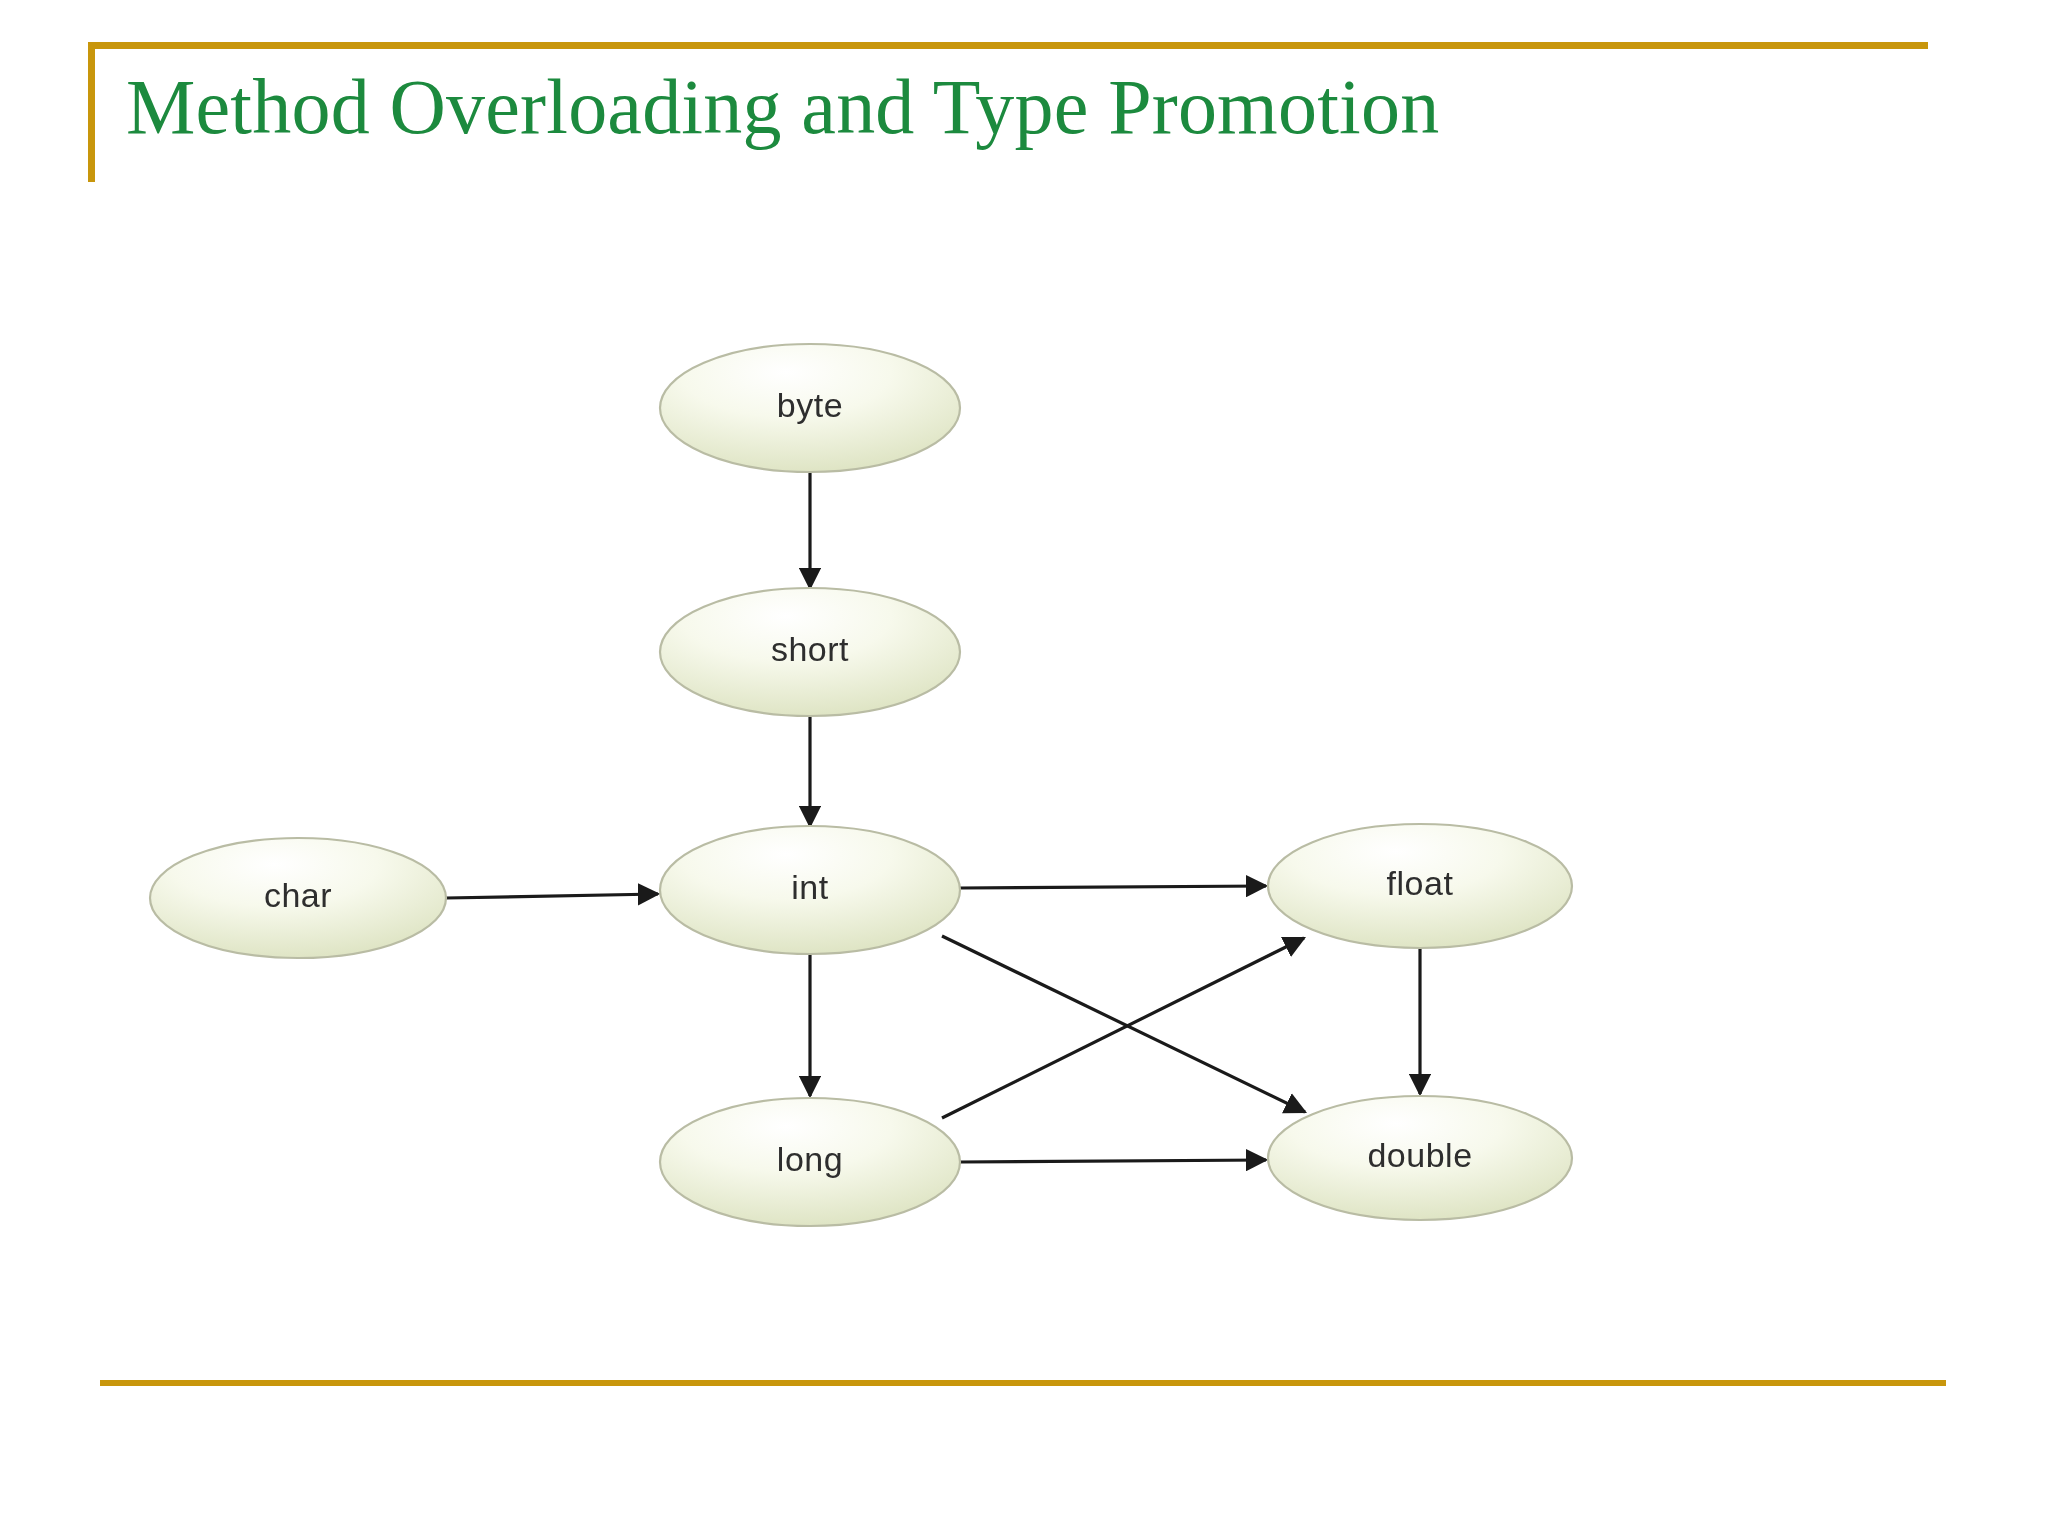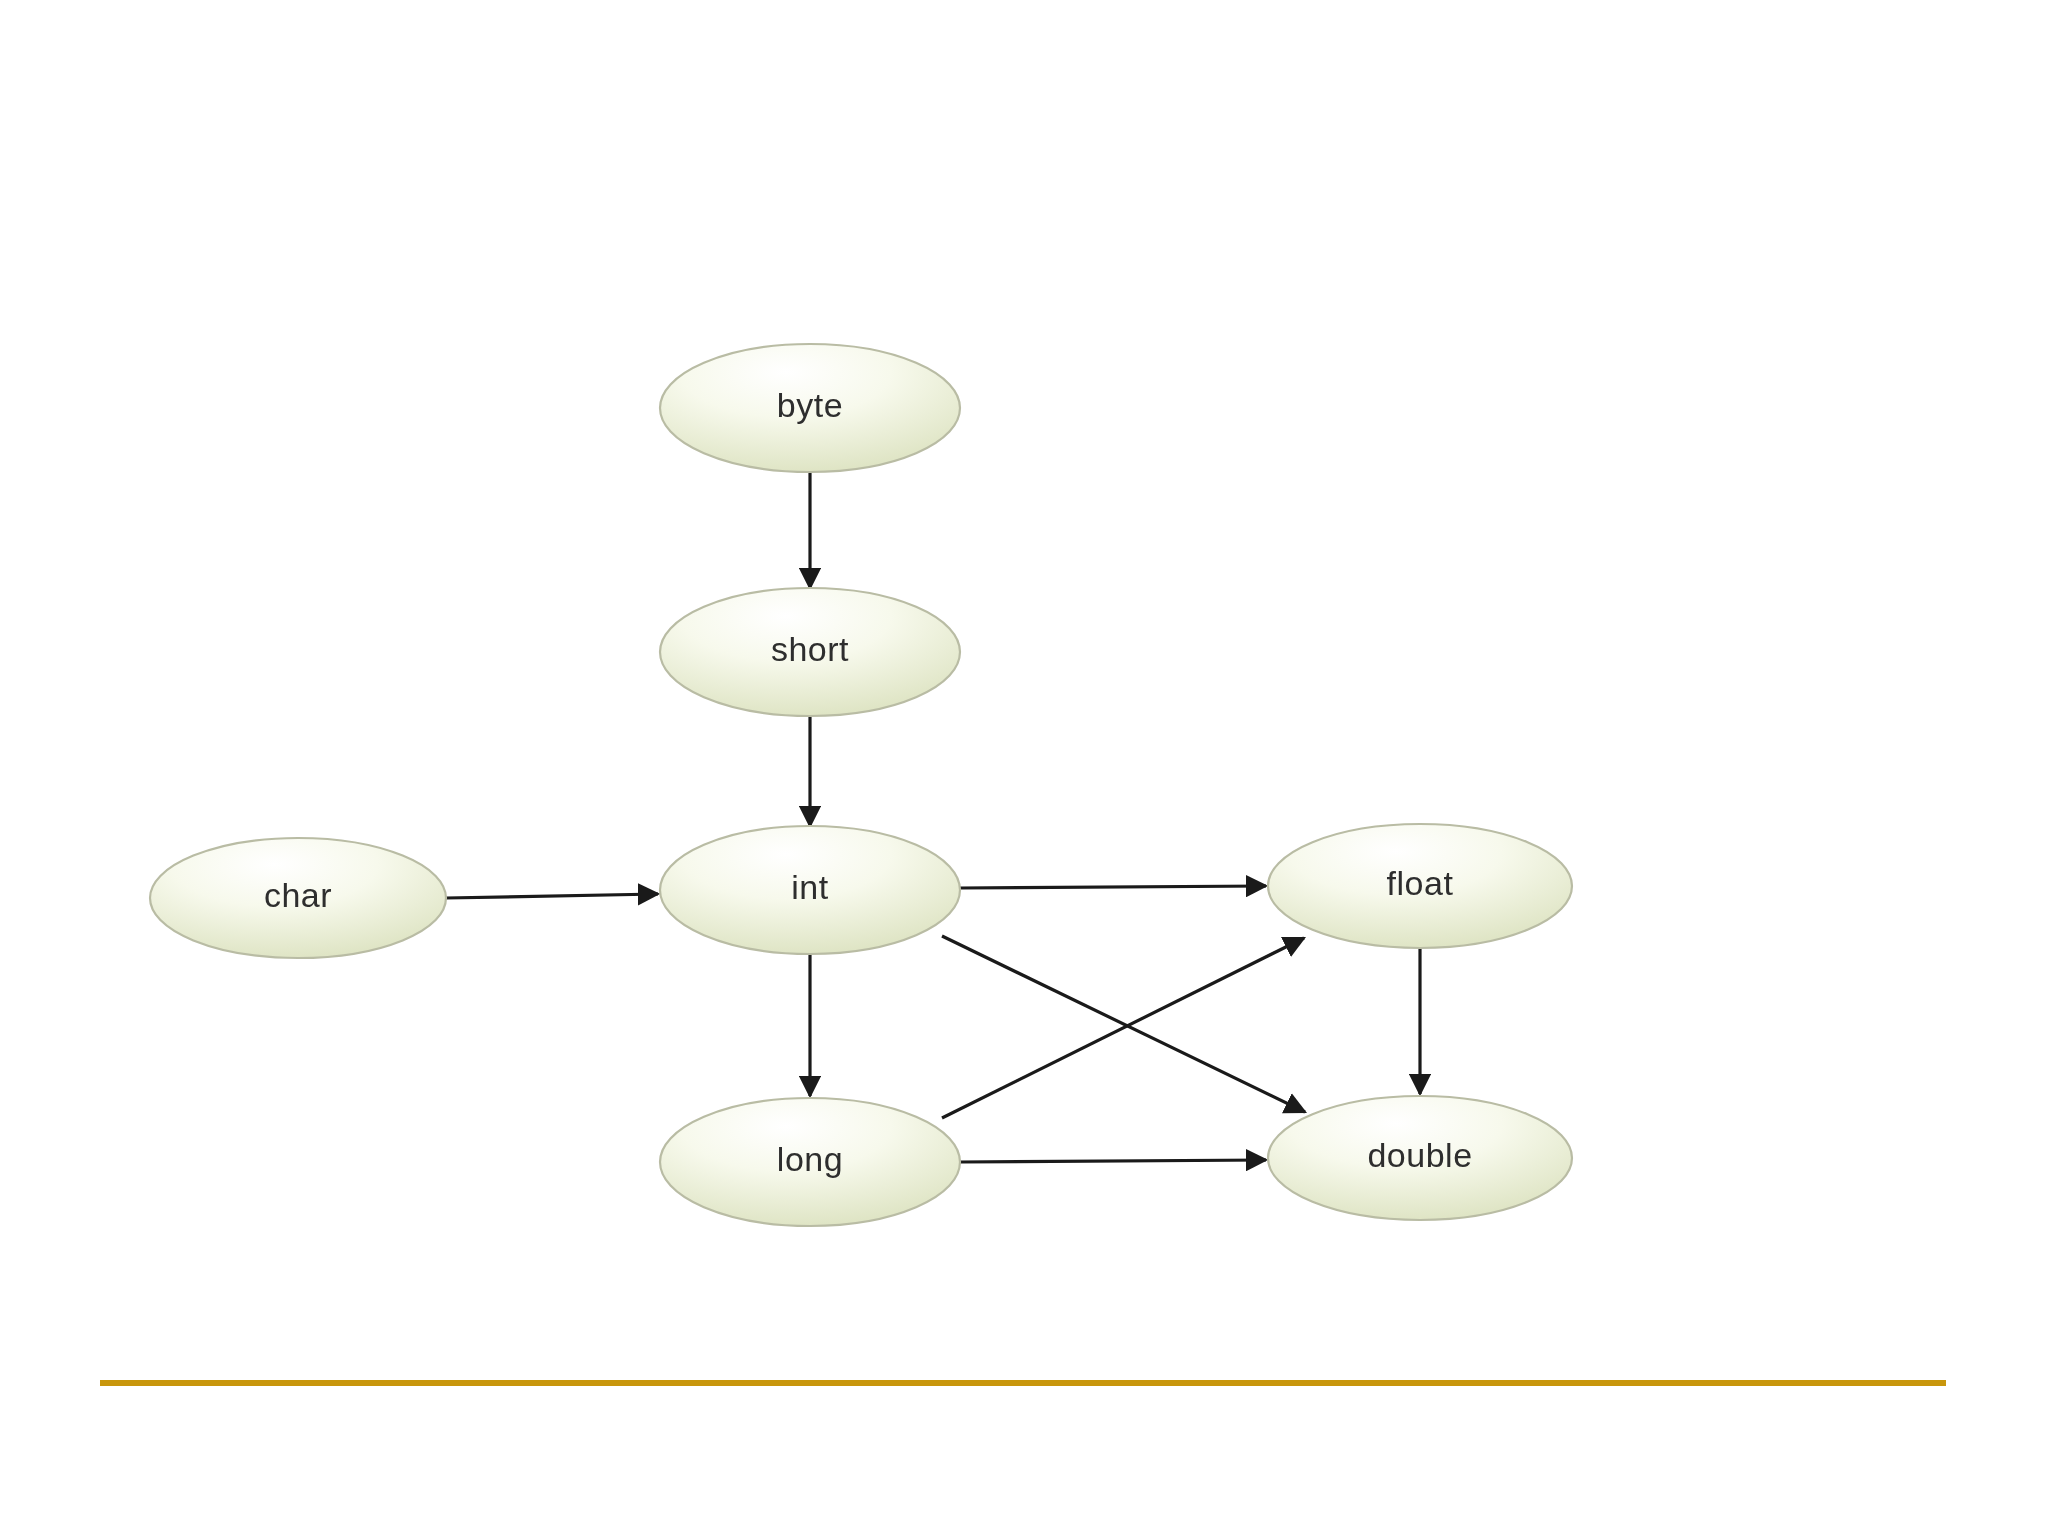--- a/index.html
+++ b/index.html
@@ -97,20 +97,25 @@
   .ellipse-shape {
     stroke: #b9bca4;
     stroke-width: 2.2;
   }
 </style>
 </head>
 <body>
 
 <div class="slide">
 
+  <div class="title-area">
+    <div class="title-rule-top"></div>
+    <div class="title-rule-left"></div>
+    <div class="page-title">Method Overloading and Type Promotion</div>
+  </div>
 
   <div class="diagram">
     <svg viewBox="0 0 2048 1536" xmlns="http://www.w3.org/2000/svg">
       <defs>
         <radialGradient id="nodeGrad" cx="42%" cy="22%" r="92%">
           <stop offset="0%" stop-color="#FFFFFF"></stop>
           <stop offset="38%" stop-color="#F7F9EC"></stop>
           <stop offset="100%" stop-color="#D7DEB8"></stop>
         </radialGradient>
         <marker id="arrowHead" viewBox="0 0 10 10" refX="9" refY="5" markerWidth="7" markerHeight="7" orient="auto-start-reverse">

